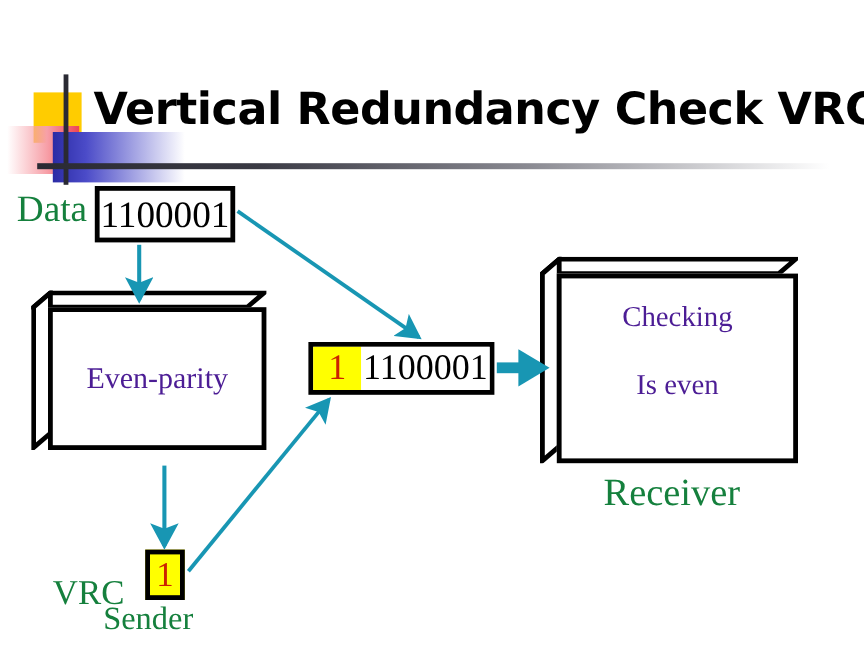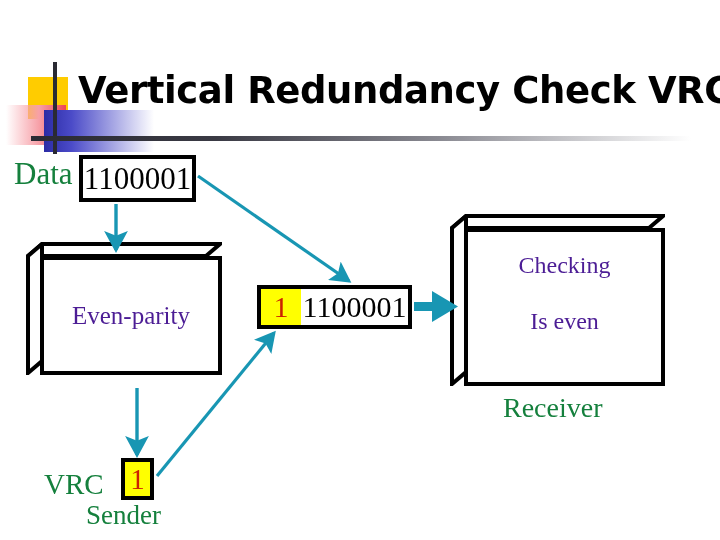--- a/index.html
+++ b/index.html
@@ -212,23 +212,23 @@
     <div class="face" style="font-size:24px; line-height:28px;">
       <span>
         <span>Checking</span><br>
         <br>
         <span>Is even</span><br>
         <br>
       </span>
     </div>
   </div>
 
-  <div class="lbl" style="left:503px; top:392px; font-size:28px;">Receiver</div>
-
-  <div class="lbl" style="left:44px; top:468px; font-size:29px;">VRC</div>
+  <div class="lbl" style="left:503px; top:392px; font-size:32px;">Receiver</div>
+
+  <div class="lbl" style="left:44px; top:478px; font-size:29px;">VRC</div>
   <div class="vrcbox" style="left:121px; top:458px; width:33px; height:42px;">1</div>
 
   <div class="lbl" style="left:86px; top:500px; font-size:27px;">Sender</div>
 
   <svg class="overlay" viewBox="0 0 720 540">
     <defs>
       <marker id="ah-thin" markerWidth="7" markerHeight="7" refX="5.6" refY="3.5" orient="auto" markerUnits="strokeWidth">
         <path d="M0,0 L6.5,3.5 L0,7 L1.4,3.5 z" fill="#1896B3"></path>
       </marker>
     </defs>

